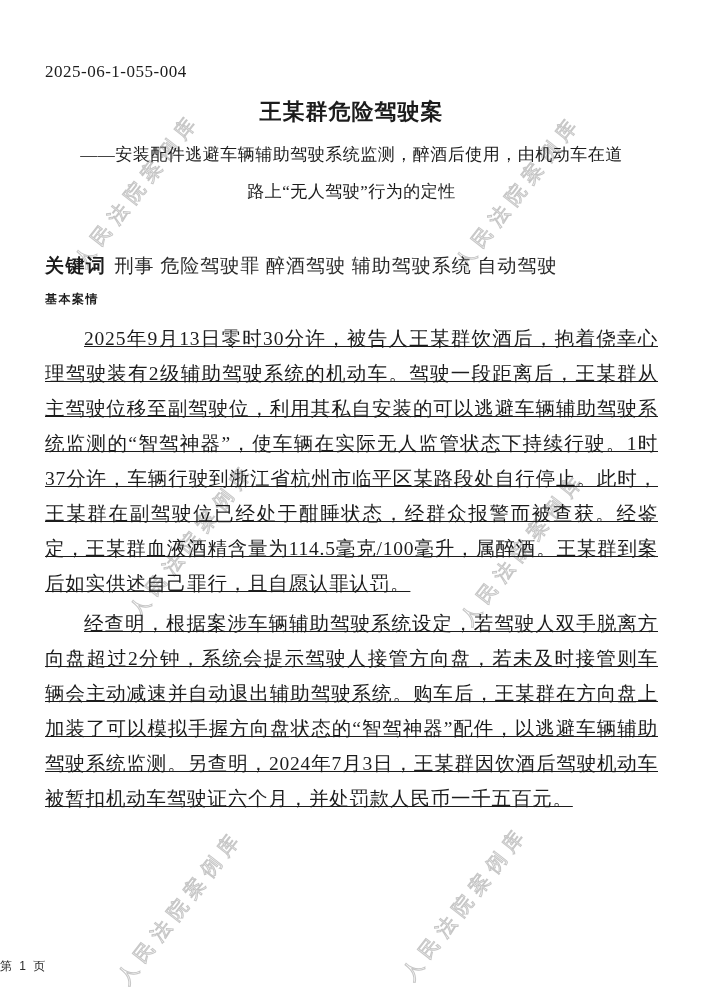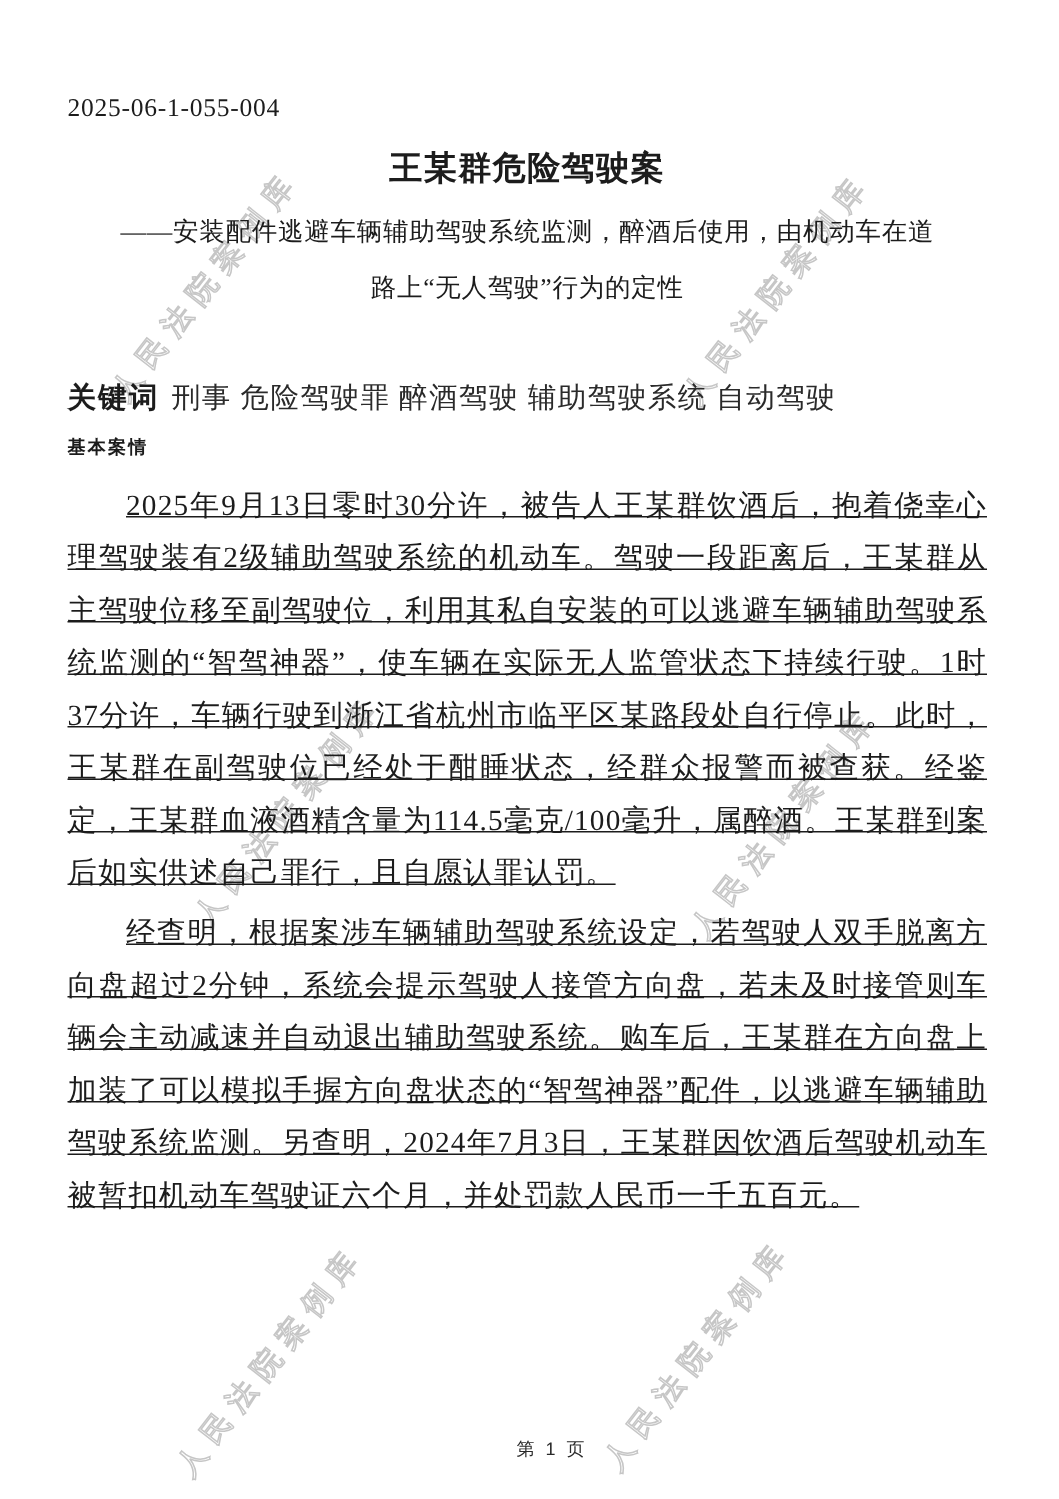--- a/index.html
+++ b/index.html
@@ -108,26 +108,24 @@
     letter-spacing: 0.8px;
     text-align: justify;
     text-indent: 2em;
   }
   .page-footer {
     position: absolute;
     left: 0;
     right: 0;
     bottom: 24px;
     z-index: 1;
-    text-align: center;
     font-family: "Liberation Sans", sans-serif;
     font-size: 12px;
     color: #2a2a2a;
     letter-spacing: 2px;
-    padding-left: 30px;
   }
 </style>
 </head>
 <body>
 
 <div class="page">
 
   <div class="watermark-layer">
     <div class="wm wm-1">人民法院案例库</div>
     <div class="wm wm-2">人民法院案例库</div>

